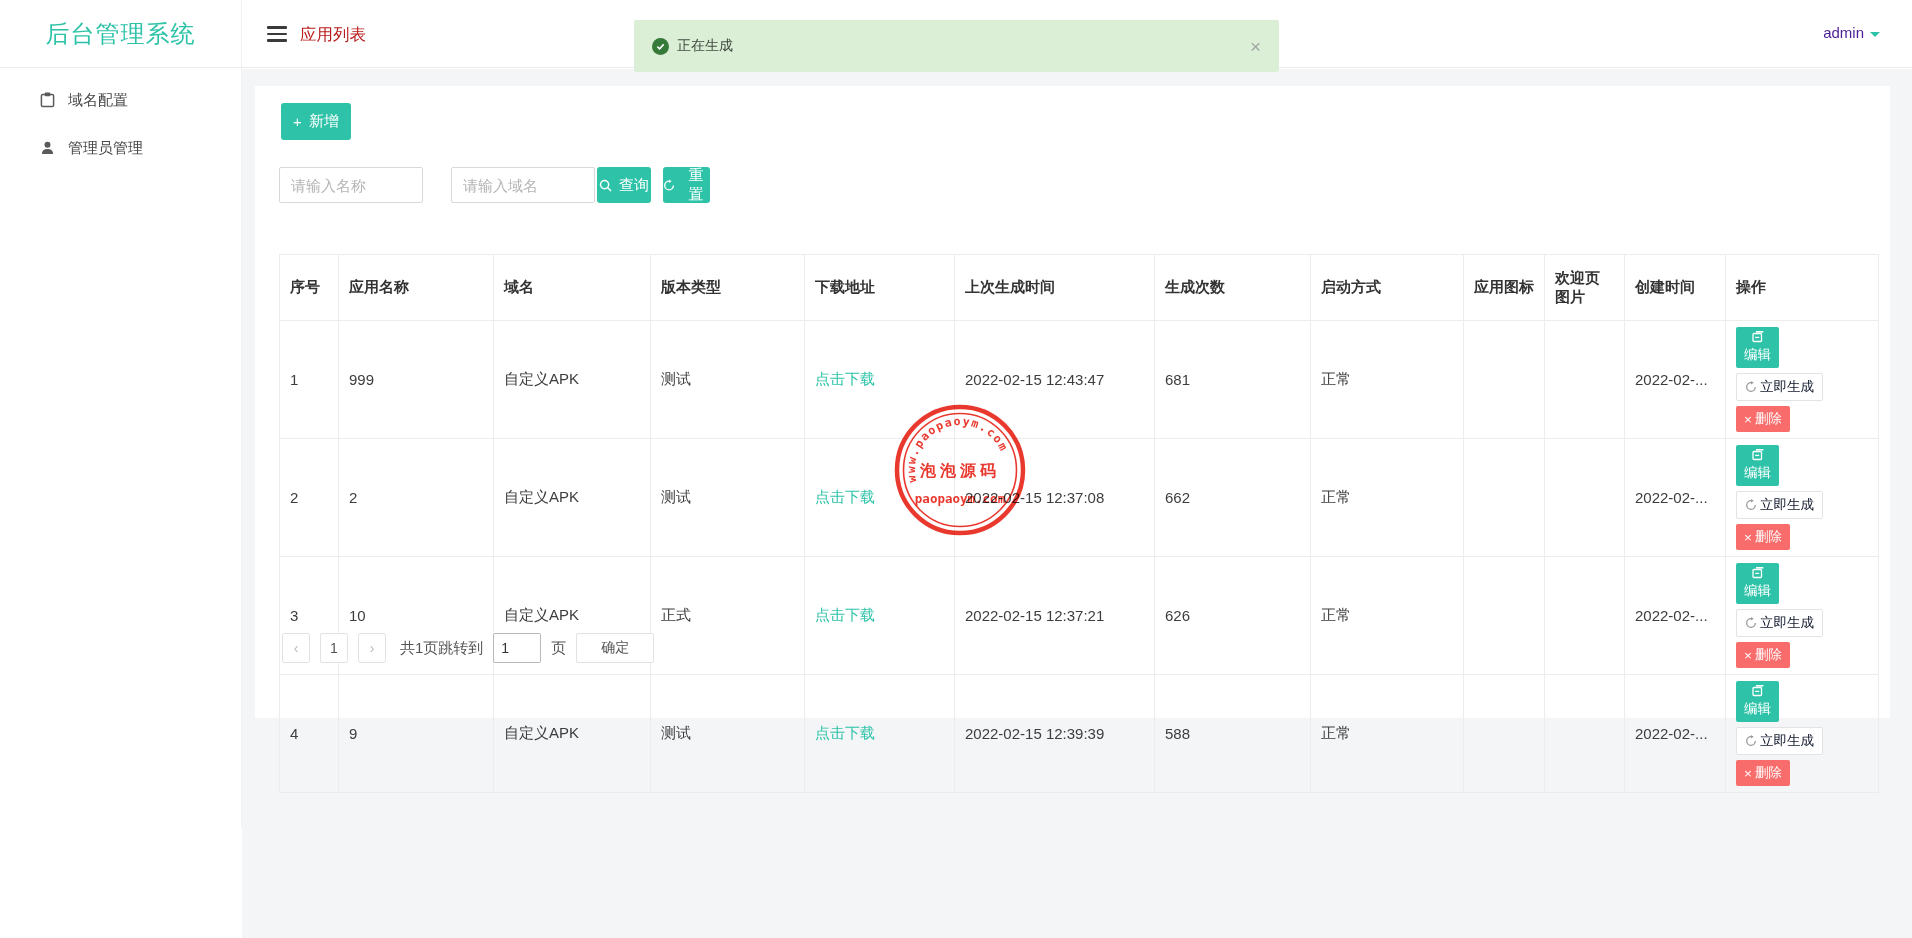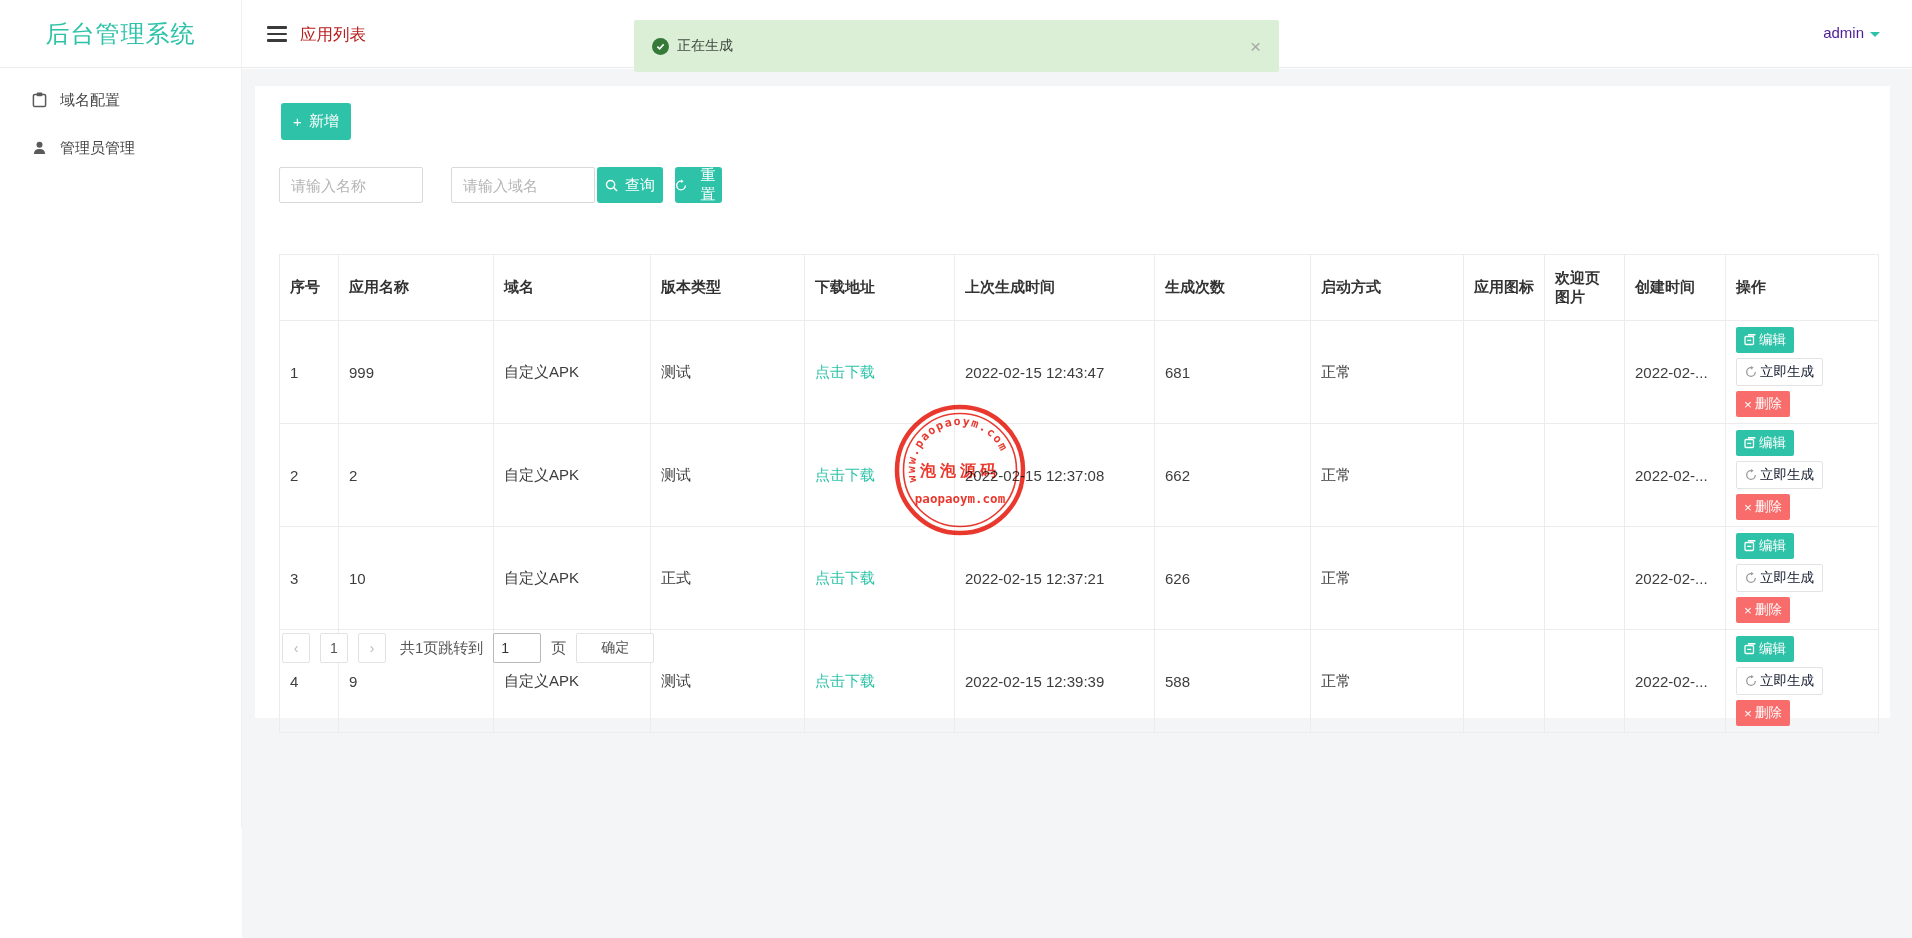--- a/index.html
+++ b/index.html
@@ -6,21 +6,21 @@
   html,body { width:1912px; height:938px; overflow:hidden;
     font-family:"Liberation Sans","DejaVu Sans",sans-serif; background:#ffffff; }
 
   
   .sidebar { position:absolute; left:0; top:0; width:242px; height:828px;
     background:#fff; border-right:1px solid #f1f1f1; z-index:10; }
   .sidebar-title { height:68px; display:flex; align-items:center; justify-content:center;
     color:#2ec3a8; font-size:24px; letter-spacing:1px; border-bottom:1px solid #ececec; }
   .menu { padding-top:8px; }
   .menu-item { height:48px; display:flex; align-items:center; gap:13px;
-    padding-left:32px; font-size:15px; color:#474747; cursor:pointer; }
+    padding-left:40px; font-size:15px; color:#474747; cursor:pointer; }
   .menu-item svg { width:15px; height:16px; flex:0 0 auto; }
   .menu-item .stroke { stroke:#5a5a5a; fill:none; stroke-width:1.6; }
   .menu-item .fill   { fill:#5a5a5a; }
   .menu-item.active { background:#2ec3a8; color:#fff; }
   .menu-item.active .stroke { stroke:#fff; }
   .menu-item.active .fill { fill:#fff; }
 
   
   .topbar { position:absolute; left:242px; top:0; width:1670px; height:68px;
     background:#fff; border-bottom:1px solid #e9e9e9; }
@@ -38,35 +38,35 @@
   .btn { display:inline-flex; align-items:center; justify-content:center; gap:7px;
     background:#2ec3a8; color:#fff; border:none; border-radius:3px; font-size:15px; cursor:pointer;
     font-family:inherit; }
   .add-btn { position:absolute; left:26px; top:17px; width:70px; height:37px; }
 
   .filter-row { position:absolute; left:24px; top:81px; height:36px; display:flex; align-items:stretch; }
   .txt-input { width:144px; height:36px; border:1px solid #d9d9d9; border-radius:2px;
     padding:0 11px; font-size:15px; color:#333; font-family:inherit; }
   .txt-input::placeholder { color:#b5b5b5; }
   .gap28 { width:28px; } .gap1 { width:2px; } .gap12 { width:12px; }
-  .search-btn { width:66px;text-align:center; } .reset-btn { width:47px; }
+  .search-btn { width:54px;text-align:center; } .reset-btn { width:47px; }
 
   
   .app-table { position:absolute; left:24px; top:168px; width:1599px;
     border-collapse:collapse; table-layout:fixed; }
   .app-table th, .app-table td { border:1px solid #ececec; text-align:left;
     padding:6px 10px; font-size:15px; color:#3d3d3d; overflow:hidden; }
   .app-table th { height:66px; font-weight:bold; color:#333; background:#fff; }
   .app-table td { height:68px; }
   .dl-link { color:#2ec3a8; text-decoration:none; cursor:pointer; }
 
   .op-wrap { display:flex; flex-wrap:wrap; gap:5px; align-items:center; }
   .mini { display:inline-flex; align-items:center; gap:3px; border-radius:2px;
     font-size:13.5px; padding:4px 8px; cursor:pointer; border:none; font-family:inherit; }
-  .mini-edit { background:#2ec3a8; color:#fff; }
+  .mini-edit { background:#2ec3a8; color:#fff;flex-direction:column; }
   .mini-gen  { background:#fff; color:#0f172a; border:1px solid #e3e3e3; }
   .mini-del  { background:#f86c6b; color:#fff; }
 
   
   .pager { position:absolute; left:27px; top:547px; display:flex; align-items:center; font-size:15px; color:#555; }
   .pg-btn { min-width:28px; height:30px; border:1px solid #e2e2e2; background:#fff; border-radius:2px;
     display:inline-flex; align-items:center; justify-content:center; font-size:14px; color:#555;
     cursor:pointer; font-family:inherit; }
   .pg-arrow { color:#b9b9b9; }
   .pg-sp { width:10px; } .pg-sp-l { width:14px; }

